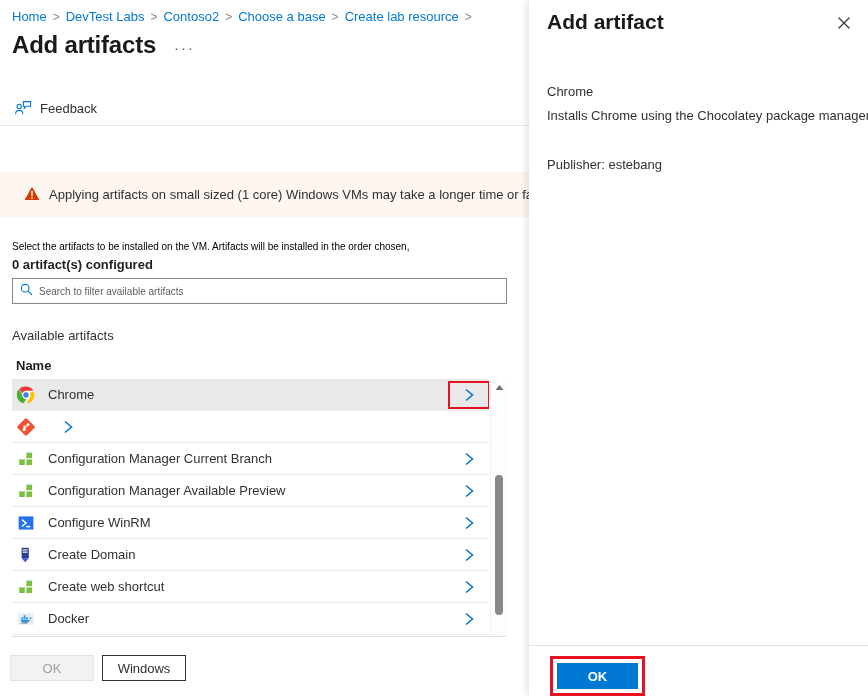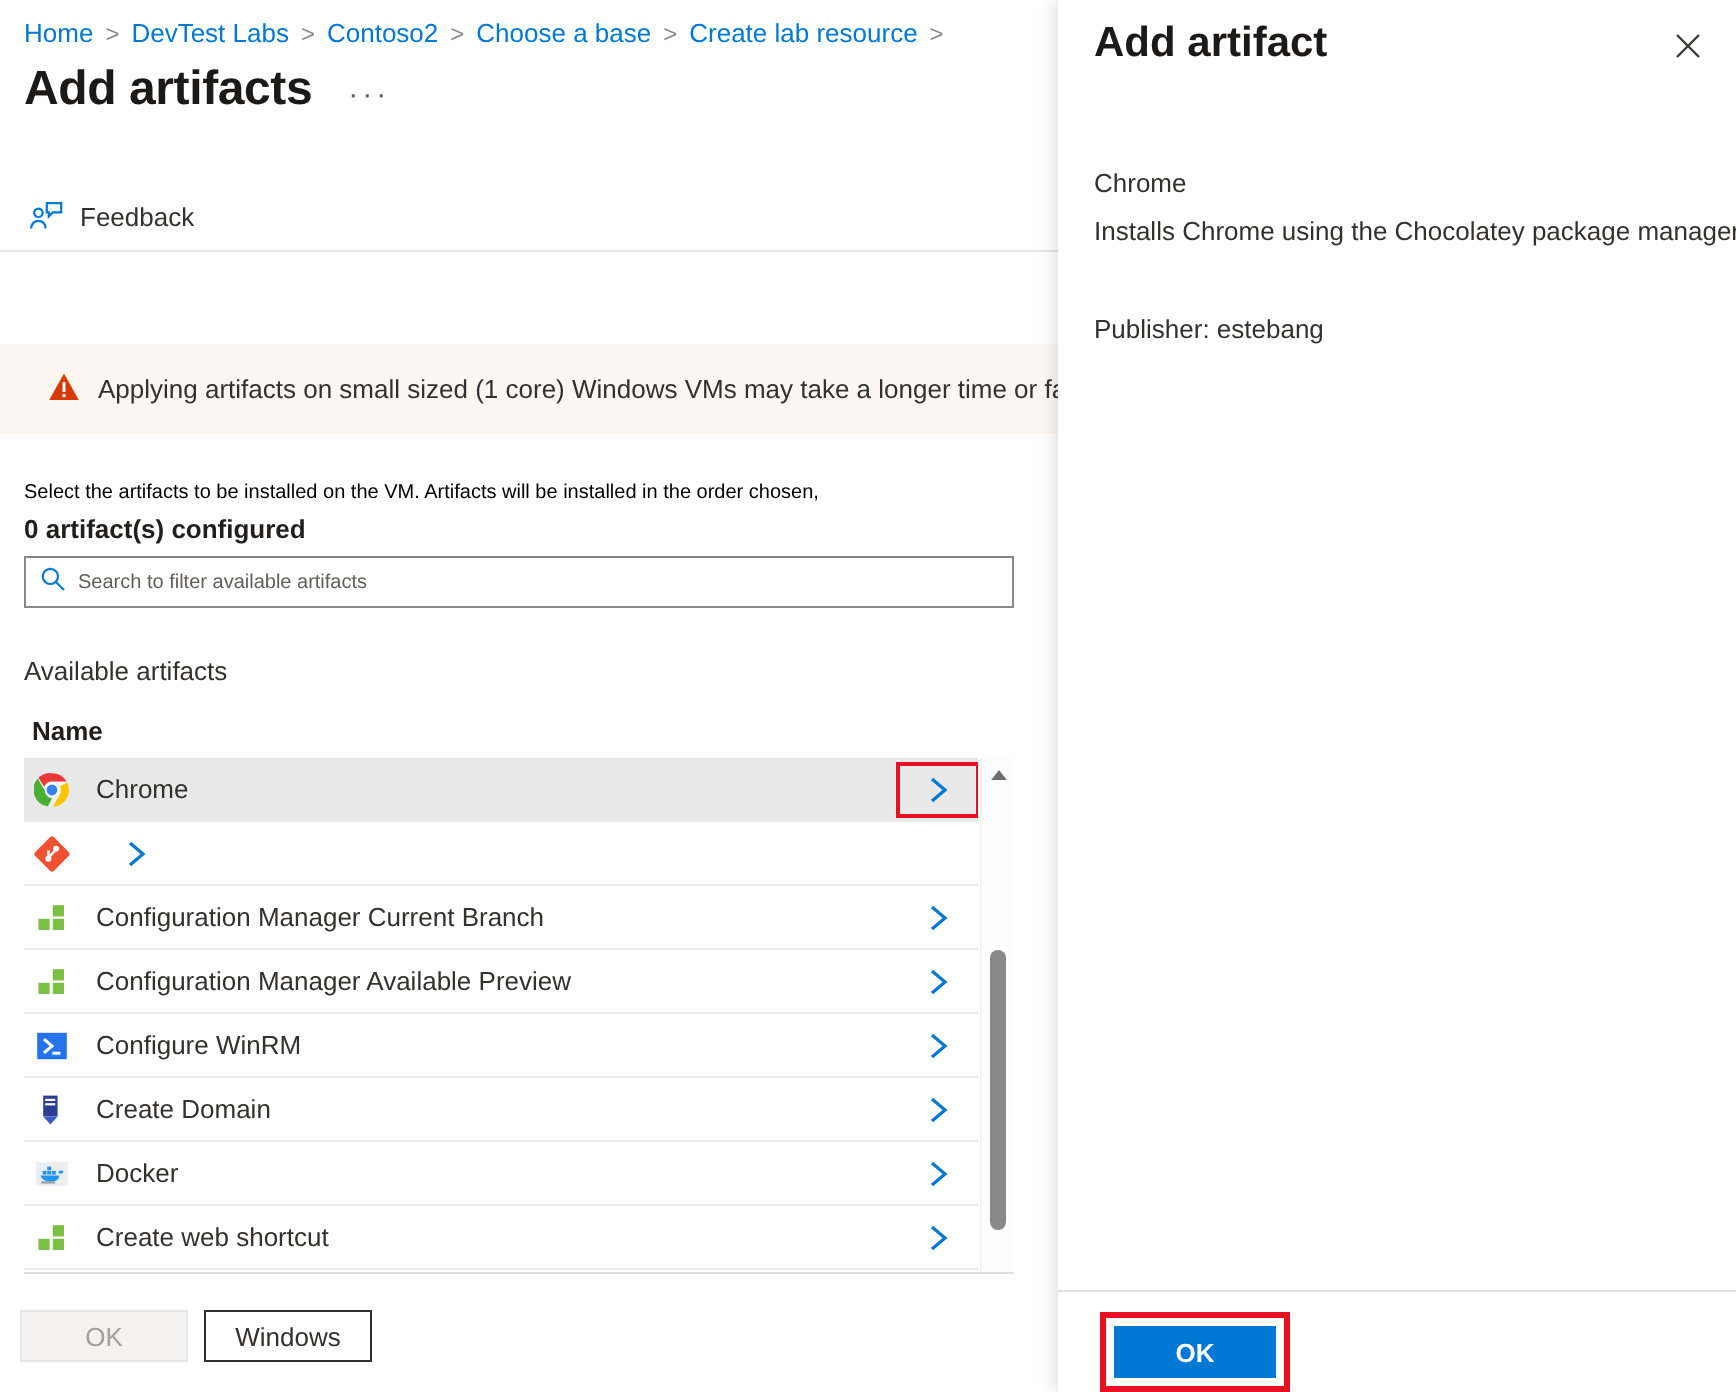--- a/index.html
+++ b/index.html
@@ -553,54 +553,54 @@
           <span class="row-chevron">
             <svg width="12" height="16" viewBox="0 0 12 16">
                 <polyline points="3,2.5 9.5,8 3,13.5" fill="none" stroke="#0078d4" stroke-width="1.6"></polyline>
               </svg>
           </span>
         </div>
 
         <div class="row">
           <span class="row-icon">
             <svg width="18" height="18" viewBox="0 0 18 18">
+              <rect x="2.2" y="9.4" width="5.6" height="5.6" fill="#7ac143"></rect>
+              <rect x="9.4" y="9.4" width="5.6" height="5.6" fill="#7ac143"></rect>
+              <rect x="9.4" y="2.6" width="5.6" height="5.6" fill="#7ac143"></rect>
+            </svg>
+          </span>
+          <span class="row-name">Create web shortcut</span>
+          <span class="row-chevron">
+            <svg width="12" height="16" viewBox="0 0 12 16">
+                <polyline points="3,2.5 9.5,8 3,13.5" fill="none" stroke="#0078d4" stroke-width="1.6"></polyline>
+              </svg>
+          </span>
+        </div>
+
+        <div class="row">
+          <span class="row-icon">
+            <svg width="18" height="18" viewBox="0 0 18 18">
               <rect x="1" y="3" width="16" height="12" fill="#eceff1"></rect>
               <rect x="4.3" y="7.4" width="2" height="1.9" fill="#2496ed"></rect>
               <rect x="6.6" y="7.4" width="2" height="1.9" fill="#2496ed"></rect>
               <rect x="8.9" y="7.4" width="2" height="1.9" fill="#2496ed"></rect>
               <rect x="6.6" y="5.3" width="2" height="1.8" fill="#2496ed"></rect>
               <path d="M3.2 9.8h9.4c0 2-1.7 3.1-3.8 3.1-2.6 0-4.8-0.8-5.6-3.1z" fill="#2496ed"></path>
               <path d="M12.3 7.6c1.1-0.7 2-0.4 2.5 0.1-0.3 0.9-1.3 1.3-2.3 1.1z" fill="#2496ed"></path>
               <rect x="3.6" y="12.6" width="7" height="1.2" fill="#9aa4ab"></rect>
             </svg>
           </span>
           <span class="row-name">Docker</span>
           <span class="row-chevron">
             <svg width="12" height="16" viewBox="0 0 12 16">
                 <polyline points="3,2.5 9.5,8 3,13.5" fill="none" stroke="#0078d4" stroke-width="1.6"></polyline>
               </svg>
           </span>
         </div>
 
-        <div class="row">
-          <span class="row-icon">
-            <svg width="18" height="18" viewBox="0 0 18 18">
-              <rect x="2.2" y="9.4" width="5.6" height="5.6" fill="#7ac143"></rect>
-              <rect x="9.4" y="9.4" width="5.6" height="5.6" fill="#7ac143"></rect>
-              <rect x="9.4" y="2.6" width="5.6" height="5.6" fill="#7ac143"></rect>
-            </svg>
-          </span>
-          <span class="row-name">Create web shortcut</span>
-          <span class="row-chevron">
-            <svg width="12" height="16" viewBox="0 0 12 16">
-                <polyline points="3,2.5 9.5,8 3,13.5" fill="none" stroke="#0078d4" stroke-width="1.6"></polyline>
-              </svg>
-          </span>
-        </div>
-
       </div>
 
       <div class="scrolltrack">
         <div class="scroll-up">
           <svg width="9" height="7" viewBox="0 0 9 7">
               <polygon points="4.5,1 8.4,6 0.6,6" fill="#6e6e6e"></polygon>
             </svg>
         </div>
         <div class="scroll-thumb"></div>
       </div>

